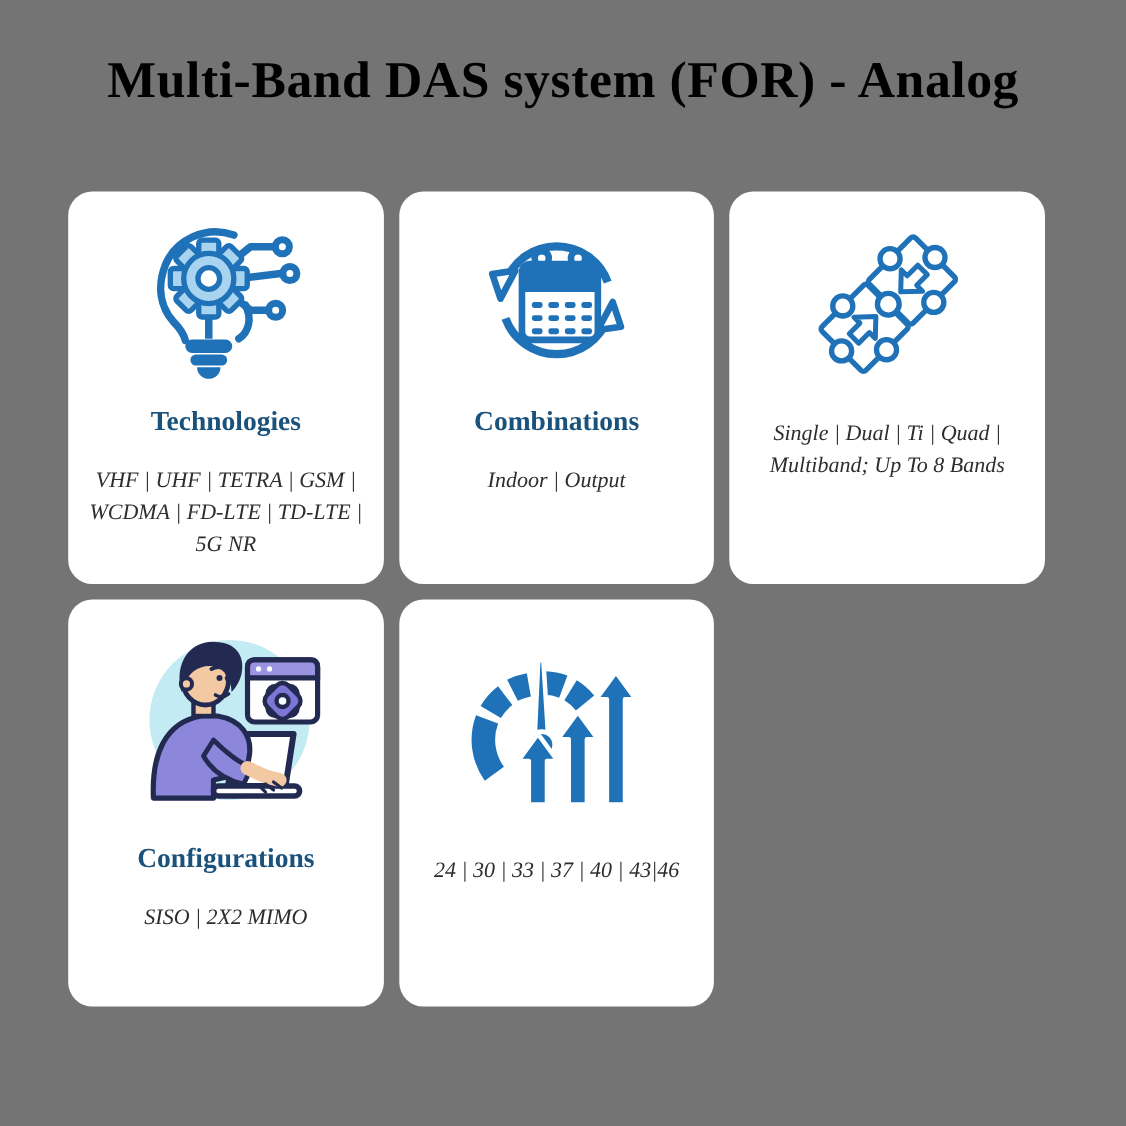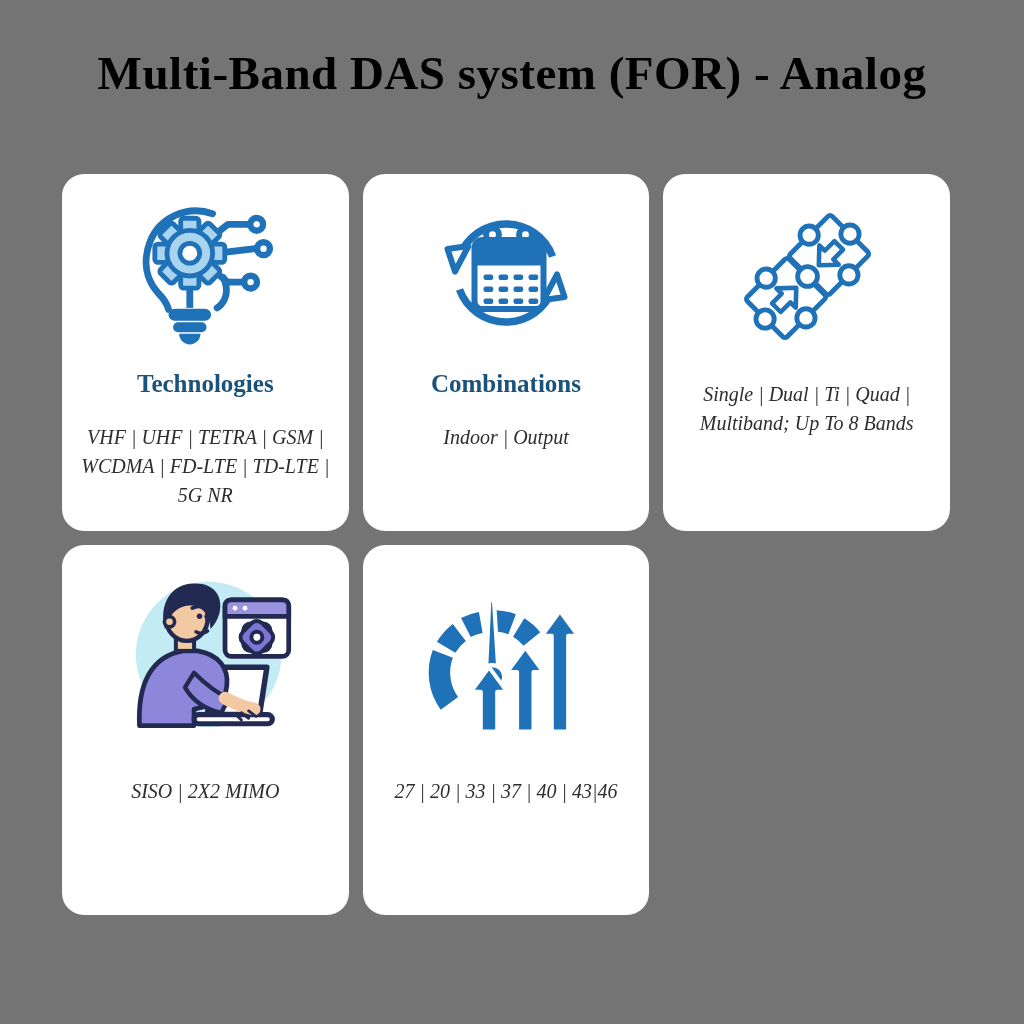--- a/index.html
+++ b/index.html
@@ -154,20 +154,21 @@
           <path d="M 43,21.5 Q 46.5,19.5 50,21.5" stroke="#232a52" stroke-width="2" fill="none" stroke-linecap="round"></path>
           <circle cx="47" cy="26" r="1.5" fill="#232a52"></circle>
           <path d="M 50.5,26 Q 52.5,30 50,32.5" stroke="#232a52" stroke-width="1.8" fill="none" stroke-linecap="round"></path>
           <path d="M 45,34.5 Q 48.5,36.5 51.5,34" stroke="#232a52" stroke-width="1.8" fill="none" stroke-linecap="round"></path>
           <path d="M 44,57 C 50,63 56,68 63,71 L 59,79 C 50,77 43,72 39,65 Z" fill="#8d87dc" stroke="#232a52" stroke-width="2.4" stroke-linejoin="round"></path>
           <rect x="44" y="80" width="43" height="5" rx="2.5" fill="#ffffff" stroke="#232a52" stroke-width="2.8"></rect>
           <path d="M 61,71 C 65,73 69,75 73,76 L 77,77" stroke="#f2c9a2" stroke-width="7" fill="none" stroke-linecap="round"></path>
           <path d="M 67,80 L 70,83 M 70,79 L 74,82 M 74,78 L 78,81" stroke="#232a52" stroke-width="1.6" fill="none" stroke-linecap="round"></path>
         </svg>
       </div>
+      <div class="card-title">Configurations</div>
       <div class="card-body">SISO | 2X2 MIMO</div>
     </article>
 
 
     <article class="card row2">
       <div class="icon-wrap">
         <svg width="165" height="165" viewBox="0 0 100 100">
           <g stroke="#1f72b8" stroke-width="13" fill="none">
             <path d="M 16,76 A 32,32 0 0 1 12,46"></path>
             <path d="M 14,42 A 32,32 0 0 1 22,33"></path>
@@ -177,17 +178,17 @@
           </g>
           <polygon points="38,61 46,61 43,13.5 40.2,13.5" fill="#1f72b8" stroke="#ffffff" stroke-width="2.5" stroke-linejoin="round"></polygon>
           <circle cx="42" cy="60" r="7.2" fill="#1f72b8" stroke="#ffffff" stroke-width="2.5"></circle>
           <g fill="#1f72b8" stroke="#ffffff" stroke-width="2.5" stroke-linejoin="round">
             <polygon points="29,69 40,54 51,69 45,69 45,93 35,93 35,69"></polygon>
             <polygon points="51,57 62,42 73,57 67,57 67,93 57,93 57,57"></polygon>
             <polygon points="72,35 83,20 94,35 88,35 88,93 78,93 78,35"></polygon>
           </g>
         </svg>
       </div>
-      <div class="card-body">27 | 20 | 33 | 37 | 40 | 43|46</div>
+      <div class="card-body">24 | 30 | 33 | 37 | 40 | 43|46</div>
     </article>
 
   </div>
 </div>
 
 </body></html>

